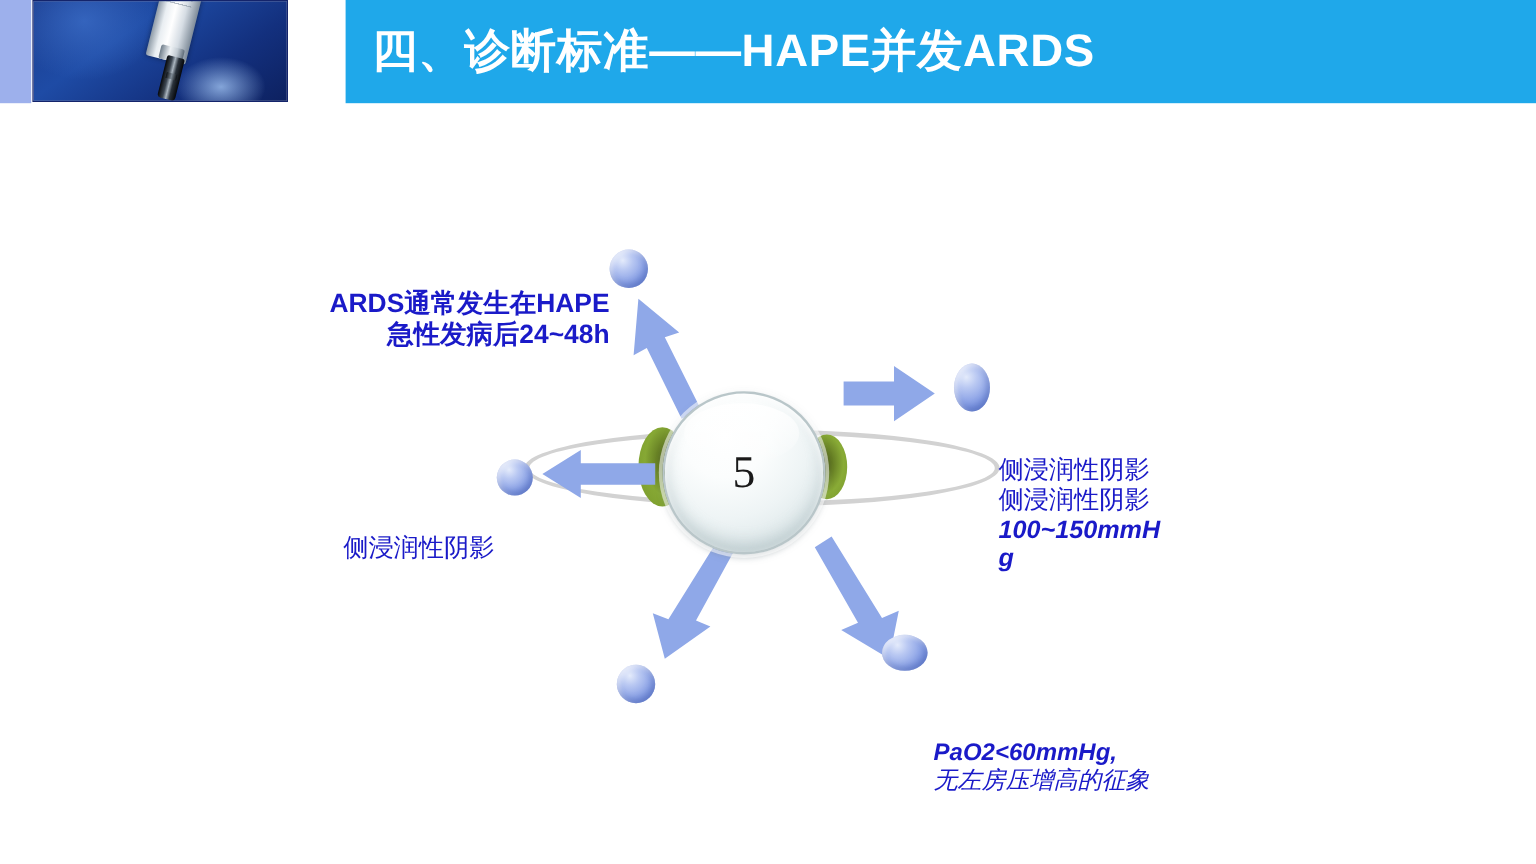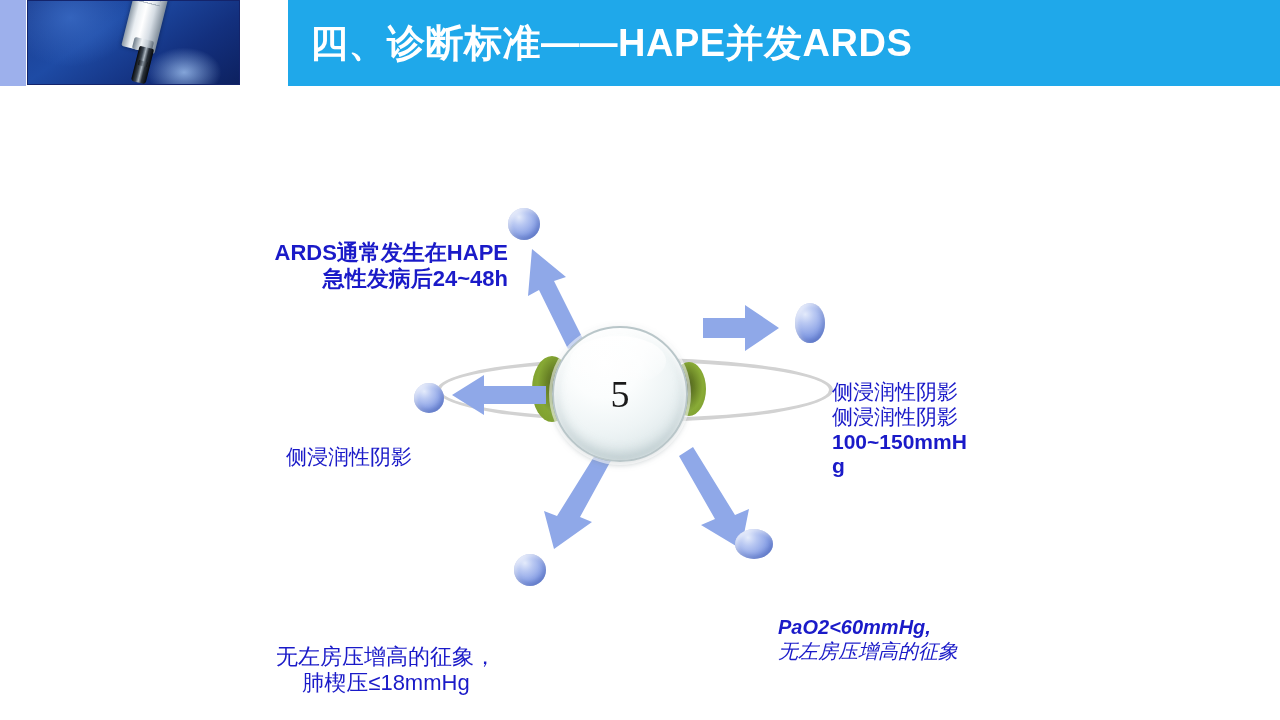--- a/index.html
+++ b/index.html
@@ -210,21 +210,21 @@
     width: 340px;
     text-align: right;
     font-size: 22px;
     font-weight: bold;
   }
   .txt-right {
     left: 832px; top: 294px;
     width: 168px;
     font-size: 21px;
   }
-  .txt-right .l3, .txt-right .l4 { font-weight: bold; }
+  .txt-right .l3, .txt-right .l4 { font-weight: bold; font-style: italic; }
   .txt-left {
     left: 150px; top: 359px;
     width: 262px;
     text-align: right;
     font-size: 21px;
   }
   .txt-bottomleft {
     left: 236px; top: 558px;
     width: 300px;
     text-align: center;
@@ -315,24 +315,20 @@
       <div class="l1">侧浸润性阴影</div>
       <div class="l2">侧浸润性阴影</div>
       <div class="l3">100~150mmH</div>
       <div class="l4">g</div>
     </div>
 
     <div class="txt txt-left">
       <div>侧浸润性阴影</div>
     </div>
 
-    <div class="txt txt-bottomleft">
-      <div>无左房压增高的征象，</div>
-      <div>肺楔压≤18mmHg</div>
-    </div>
 
     <div class="txt txt-bottomright">
       <div class="l1">PaO2&lt;60mmHg,</div>
       <div class="l3">无左房压增高的征象</div>
     </div>
 
   </div>
 </div>
 
 </body></html>

